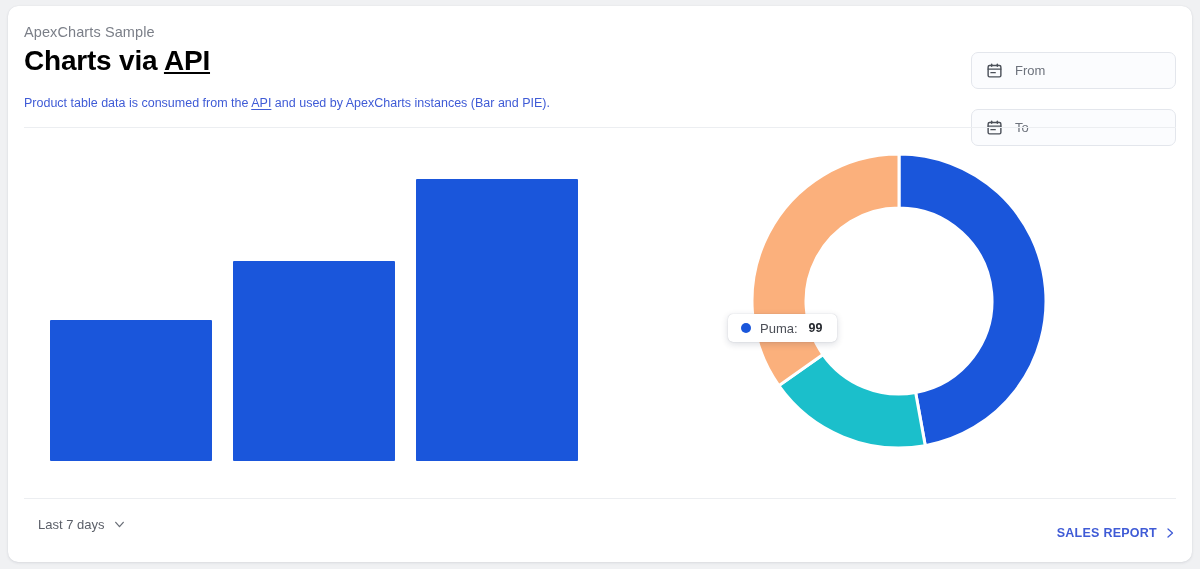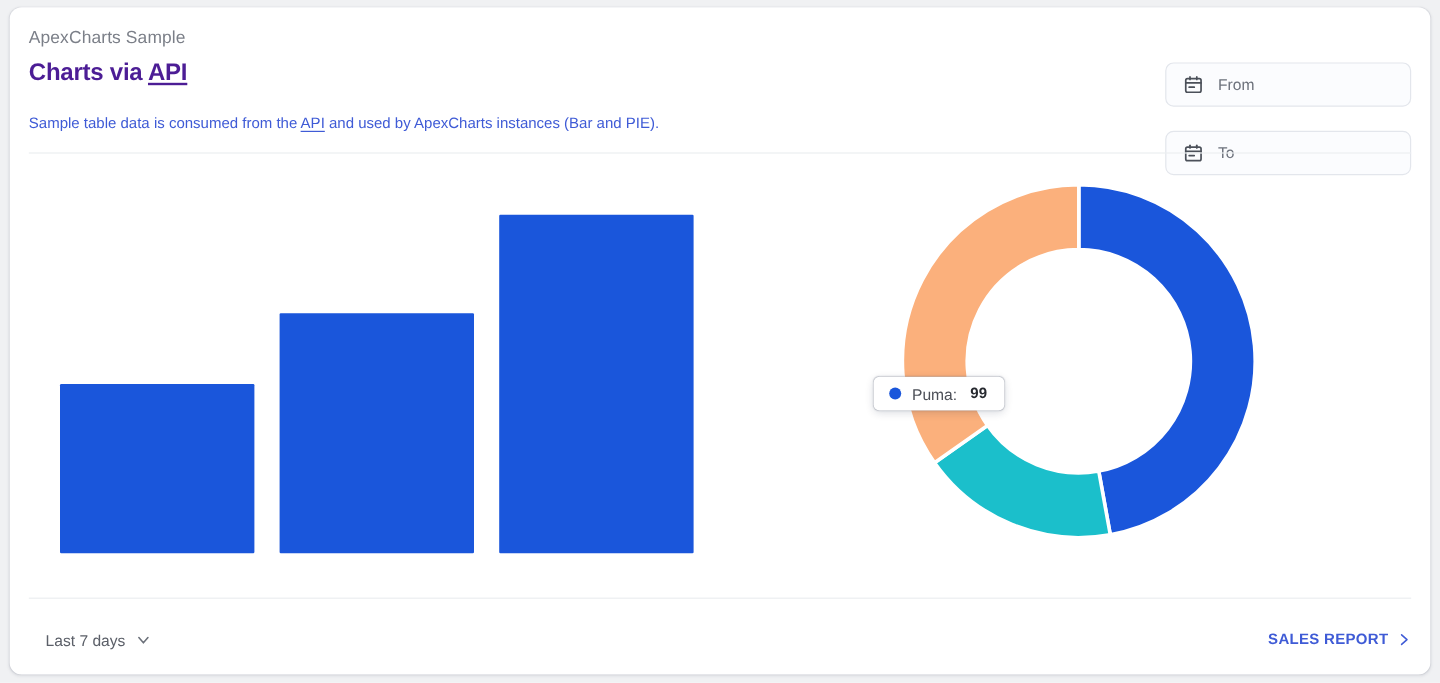--- a/index.html
+++ b/index.html
@@ -39,23 +39,23 @@
     left: 16px;
     top: 17px;
   }
   .eyebrow {
     font-size: 14.5px;
     color: #7b7f88;
     line-height: 18px;
     letter-spacing: 0.1px;
   }
   .title {
-    font-size: 20px;
+    font-size: 28px;
     font-weight: bold;
-    color: #4c1d95;
+    color: #000000;
     line-height: 36px;
     margin-top: 2px;
     letter-spacing: -0.2px;
   }
   .title .u {
     text-decoration: underline;
     text-underline-offset: 2px;
   }
   .subtitle {
     position: absolute;
@@ -188,21 +188,21 @@
   .footer {
     position: absolute;
     left: 0;
     top: 493px;
     width: 100%;
     height: 62px;
   }
   .range-select {
     position: absolute;
     left: 30px;
-    top: 27px;
+    top: 18px;
     display: flex;
     align-items: center;
     gap: 8px;
     cursor: pointer;
   }
   .range-label {
     font-size: 13px;
     color: #5c6069;
   }
   .chev-down {
@@ -237,21 +237,21 @@
 
 <div class="card">
 
   <div class="header">
 
     <div class="header-left">
       <div class="eyebrow">ApexCharts Sample</div>
       <div class="title"><span>Charts via </span><span class="u">API</span></div>
     </div>
 
-    <div class="subtitle"><span>Sample table data is consumed from the </span><span class="u">API</span><span> and used by ApexCharts instances (Bar and PIE).</span></div>
+    <div class="subtitle"><span>Product table data is consumed from the </span><span class="u">API</span><span> and used by ApexCharts instances (Bar and PIE).</span></div>
 
     <div class="date-fields">
 
       <div class="date-field">
         <svg class="cal-icon" viewBox="0 0 24 24" fill="none" stroke="#4b5059" stroke-width="2" stroke-linecap="round" stroke-linejoin="round">
           <rect x="3" y="5" width="18" height="16" rx="2"></rect>
           <line x1="3" y1="10" x2="21" y2="10"></line>
           <line x1="8" y1="3" x2="8" y2="6"></line>
           <line x1="16" y1="3" x2="16" y2="6"></line>
           <line x1="7" y1="15" x2="13" y2="15"></line>

